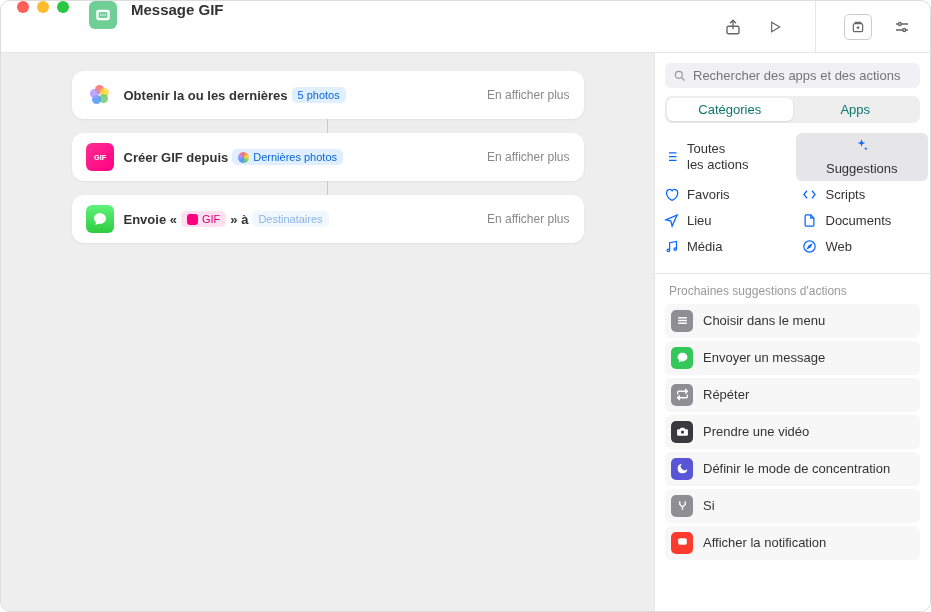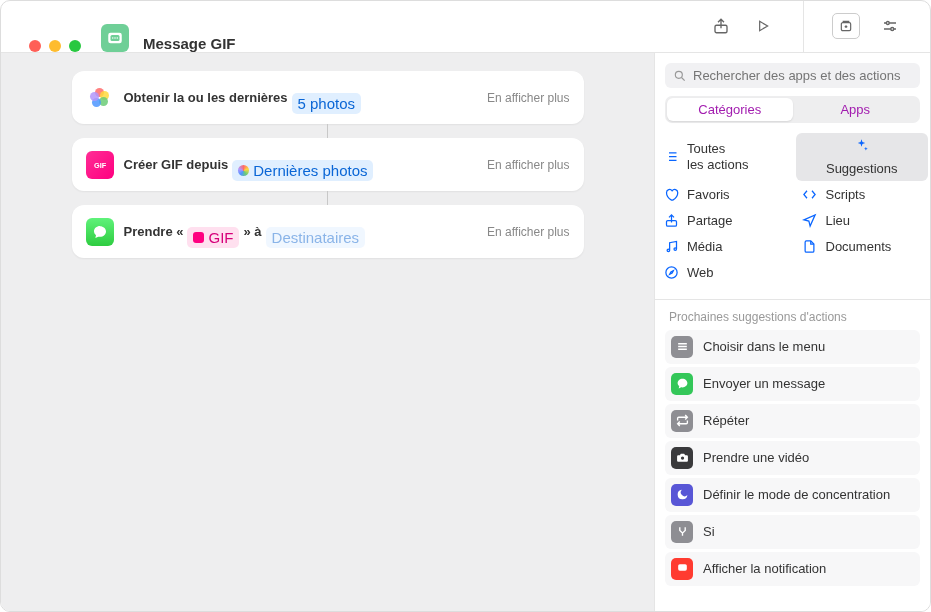--- a/index.html
+++ b/index.html
@@ -1,48 +1,48 @@
 <!DOCTYPE html>
 <html><head>
 <meta charset="utf-8">
 <style>
 * { box-sizing: border-box; margin: 0; padding: 0; font-family: -apple-system, BlinkMacSystemFont, "Helvetica Neue", sans-serif; }
 body { background: #fff; }
 .window { width: 931px; height: 612px; border: 1px solid #ddd; border-radius: 10px; overflow: hidden; display: flex; flex-direction: column; background: #fff; }
-.titlebar { height: 52px; display: flex; align-items: flex-end; padding: 0 28px; border-bottom: 1px solid #e5e5e5; gap: 8px; }
+.titlebar { height: 52px; display: flex; align-items: flex-start; padding: 0 16px; border-bottom: 1px solid #e5e5e5; gap: 8px; }
 .traffic { display: flex; gap: 8px; }
 .dot { width: 12px; height: 12px; border-radius: 50%; }
 .dot.red { background: #ff5f57; }
 .dot.yellow { background: #febc2e; }
 .dot.green { background: #28c840; }
 .app-icon { width: 28px; height: 28px; border-radius: 6px; background: #6fcf97; display: flex; align-items: center; justify-content: center; margin-left: 12px; }
 .app-icon svg { width: 18px; height: 18px; }
 .title { font-size: 15px; font-weight: 600; color: #333; margin-left: 6px; }
 .titlebar-right { margin-left: auto; display: flex; gap: 18px; align-items: center; }
 .tb-btn { width: 24px; height: 24px; display: flex; align-items: center; justify-content: center; color: #666; cursor: pointer; }
 .tb-btn.boxed { border: 1px solid #ccc; border-radius: 5px; padding: 3px; width: 28px; height: 26px; }
 .tb-sep { width: 1px; height: 52px; background: #e5e5e5; margin: 0 10px; }
 .body { flex: 1; display: flex; overflow: hidden; }
 .main { flex: 1; background: #eeeeef; padding: 18px 0; overflow-y: auto; }
 .action-card { width: 512px; margin: 0 auto; background: #fff; border-radius: 12px; padding: 10px 14px; display: flex; align-items: center; gap: 10px; box-shadow: 0 1px 2px rgba(0,0,0,0.06); }
 .connector { width: 1px; height: 14px; background: #c8c8c8; margin: 0 auto; }
 .action-icon { width: 28px; height: 28px; border-radius: 6px; display: flex; align-items: center; justify-content: center; flex-shrink: 0; }
 .action-text { font-size: 13px; color: #333; display: flex; align-items: center; gap: 4px; flex-wrap: wrap; }
 .action-text b { font-weight: 600; }
-.token { background: rgba(0,122,255,0.12); color: #0a66d6; border-radius: 5px; padding: 2px 6px; font-size: 15px; display: inline-flex; align-items: center; gap: 4px; margin-top: 12px; }
+.token { background: rgba(0,122,255,0.12); color: #0a66d6; border-radius: 5px; padding: 2px 6px; font-size: 11px; display: inline-flex; align-items: center; gap: 4px; }
 .token.pink { background: rgba(255,0,120,0.12); color: #d6007a; }
 .token.ghost { color: #8ab4e8; background: rgba(0,122,255,0.06); }
 .token-dot { width: 11px; height: 11px; border-radius: 3px; display: inline-block; }
 .card-right { margin-left: auto; font-size: 12px; color: #888; cursor: pointer; }
 .sidebar { width: 276px; border-left: 1px solid #e5e5e5; display: flex; flex-direction: column; background: #fff; overflow: hidden; }
 .search-wrap { padding: 10px 10px 8px; }
 .search { display: flex; align-items: center; gap: 6px; background: #f1f1f3; border-radius: 6px; padding: 5px 8px; }
 .search input { border: none; background: transparent; outline: none; font-size: 13px; flex: 1; color: #333; }
 .seg { display: flex; margin: 0 10px 10px; background: #eeeeef; border-radius: 7px; padding: 2px; }
-.seg-item { flex: 1; text-align: center; font-size: 13px; padding: 4px 0; border-radius: 6px; cursor: pointer; color: #a21caf; }
+.seg-item { flex: 1; text-align: center; font-size: 13px; padding: 4px 0; border-radius: 6px; cursor: pointer; color: #0f766e; }
 .seg-item.active { background: #fff; box-shadow: 0 1px 2px rgba(0,0,0,0.1); }
 .cats { display: grid; grid-template-columns: 1fr 1fr; gap: 2px 6px; padding: 0 2px 10px; }
 .cat { display: flex; align-items: center; gap: 8px; font-size: 13px; color: #333; padding: 4px 6px; border-radius: 6px; cursor: pointer; line-height: 1.2; }
 .cat.active { background: #e6e6e8; flex-direction: column; }
 .cat .ci { width: 16px; height: 16px; display: flex; align-items: center; justify-content: center; color: #0a66ff; flex-shrink: 0; }
 .divider { height: 1px; background: #e5e5e5; margin: 4px 0 0; }
 .sugg-head { font-size: 12px; color: #999; padding: 10px 14px 6px; }
 .sugg-list { flex: 1; overflow-y: auto; padding: 0 10px 10px; }
 .sugg { display: flex; align-items: center; gap: 10px; padding: 6px 6px; border-radius: 6px; background: #f7f7f8; margin-bottom: 3px; cursor: pointer; }
 .sugg .si { width: 22px; height: 22px; border-radius: 5px; display: flex; align-items: center; justify-content: center; flex-shrink: 0; }
@@ -140,21 +140,21 @@
 
       <div class="connector"></div>
 
       <div class="action-card">
         <div class="action-icon" style="background:linear-gradient(#5ff27a,#2ecc40)">
           <svg width="16" height="16" viewBox="0 0 24 24" fill="#fff">
               <path d="M12 3C7 3 3 6.5 3 11c0 2.3 1.1 4.4 3 5.8L5 21l4.5-2c.8.2 1.6.3 2.5.3 5 0 9-3.5 9-8s-4-8-9-8z"></path>
             </svg>
         </div>
         <div class="action-text">
-          <b>Prendre «</b>
+          <b>Envoie «</b>
           <span class="token pink">
             <span class="token-dot" style="background:#ff0080"></span>
             <span>GIF</span>
           </span>
           <b>» à</b>
           <span class="token ghost">Destinataires</span>
         </div>
         <div class="card-right">En afficher plus</div>
       </div>
 
@@ -204,52 +204,43 @@
             <span class="ci">
               <svg width="15" height="15" viewBox="0 0 24 24" fill="none" stroke="currentColor" stroke-width="2">
                 <path d="M8 6l-5 6 5 6M16 6l5 6-5 6"></path>
               </svg>
             </span>
             <span style="white-space:pre-line">Scripts</span>
           </div>
           <div class="cat">
             <span class="ci">
               <svg width="15" height="15" viewBox="0 0 24 24" fill="none" stroke="currentColor" stroke-width="2">
-                <path d="M12 3v12M8 7l4-4 4 4"></path>
-                <rect x="4" y="12" width="16" height="9" rx="2"></rect>
-              </svg>
-            </span>
-            <span style="white-space:pre-line">Partage</span>
-          </div>
-          <div class="cat">
-            <span class="ci">
-              <svg width="15" height="15" viewBox="0 0 24 24" fill="none" stroke="currentColor" stroke-width="2">
                 <path d="M3 11l18-8-8 18-2-8z"></path>
               </svg>
             </span>
             <span style="white-space:pre-line">Lieu</span>
+          </div>
+          <div class="cat">
+            <span class="ci">
+              <svg width="15" height="15" viewBox="0 0 24 24" fill="none" stroke="currentColor" stroke-width="2">
+                <path d="M14 3H7a2 2 0 0 0-2 2v14a2 2 0 0 0 2 2h10a2 2 0 0 0 2-2V8z"></path>
+                <path d="M14 3v5h5"></path>
+              </svg>
+            </span>
+            <span style="white-space:pre-line">Documents</span>
           </div>
           <div class="cat">
             <span class="ci">
               <svg width="15" height="15" viewBox="0 0 24 24" fill="none" stroke="currentColor" stroke-width="2">
                 <path d="M9 18V6l11-2v12"></path>
                 <circle cx="7" cy="18" r="2"></circle>
                 <circle cx="18" cy="16" r="2"></circle>
               </svg>
             </span>
             <span style="white-space:pre-line">Média</span>
-          </div>
-          <div class="cat">
-            <span class="ci">
-              <svg width="15" height="15" viewBox="0 0 24 24" fill="none" stroke="currentColor" stroke-width="2">
-                <path d="M14 3H7a2 2 0 0 0-2 2v14a2 2 0 0 0 2 2h10a2 2 0 0 0 2-2V8z"></path>
-                <path d="M14 3v5h5"></path>
-              </svg>
-            </span>
-            <span style="white-space:pre-line">Documents</span>
           </div>
           <div class="cat">
             <span class="ci">
               <svg width="15" height="15" viewBox="0 0 24 24" fill="none" stroke="currentColor" stroke-width="2">
                 <circle cx="12" cy="12" r="9"></circle>
                 <path d="M15 9l-2 4-4 2 2-4z"></path>
               </svg>
             </span>
             <span style="white-space:pre-line">Web</span>
           </div>

